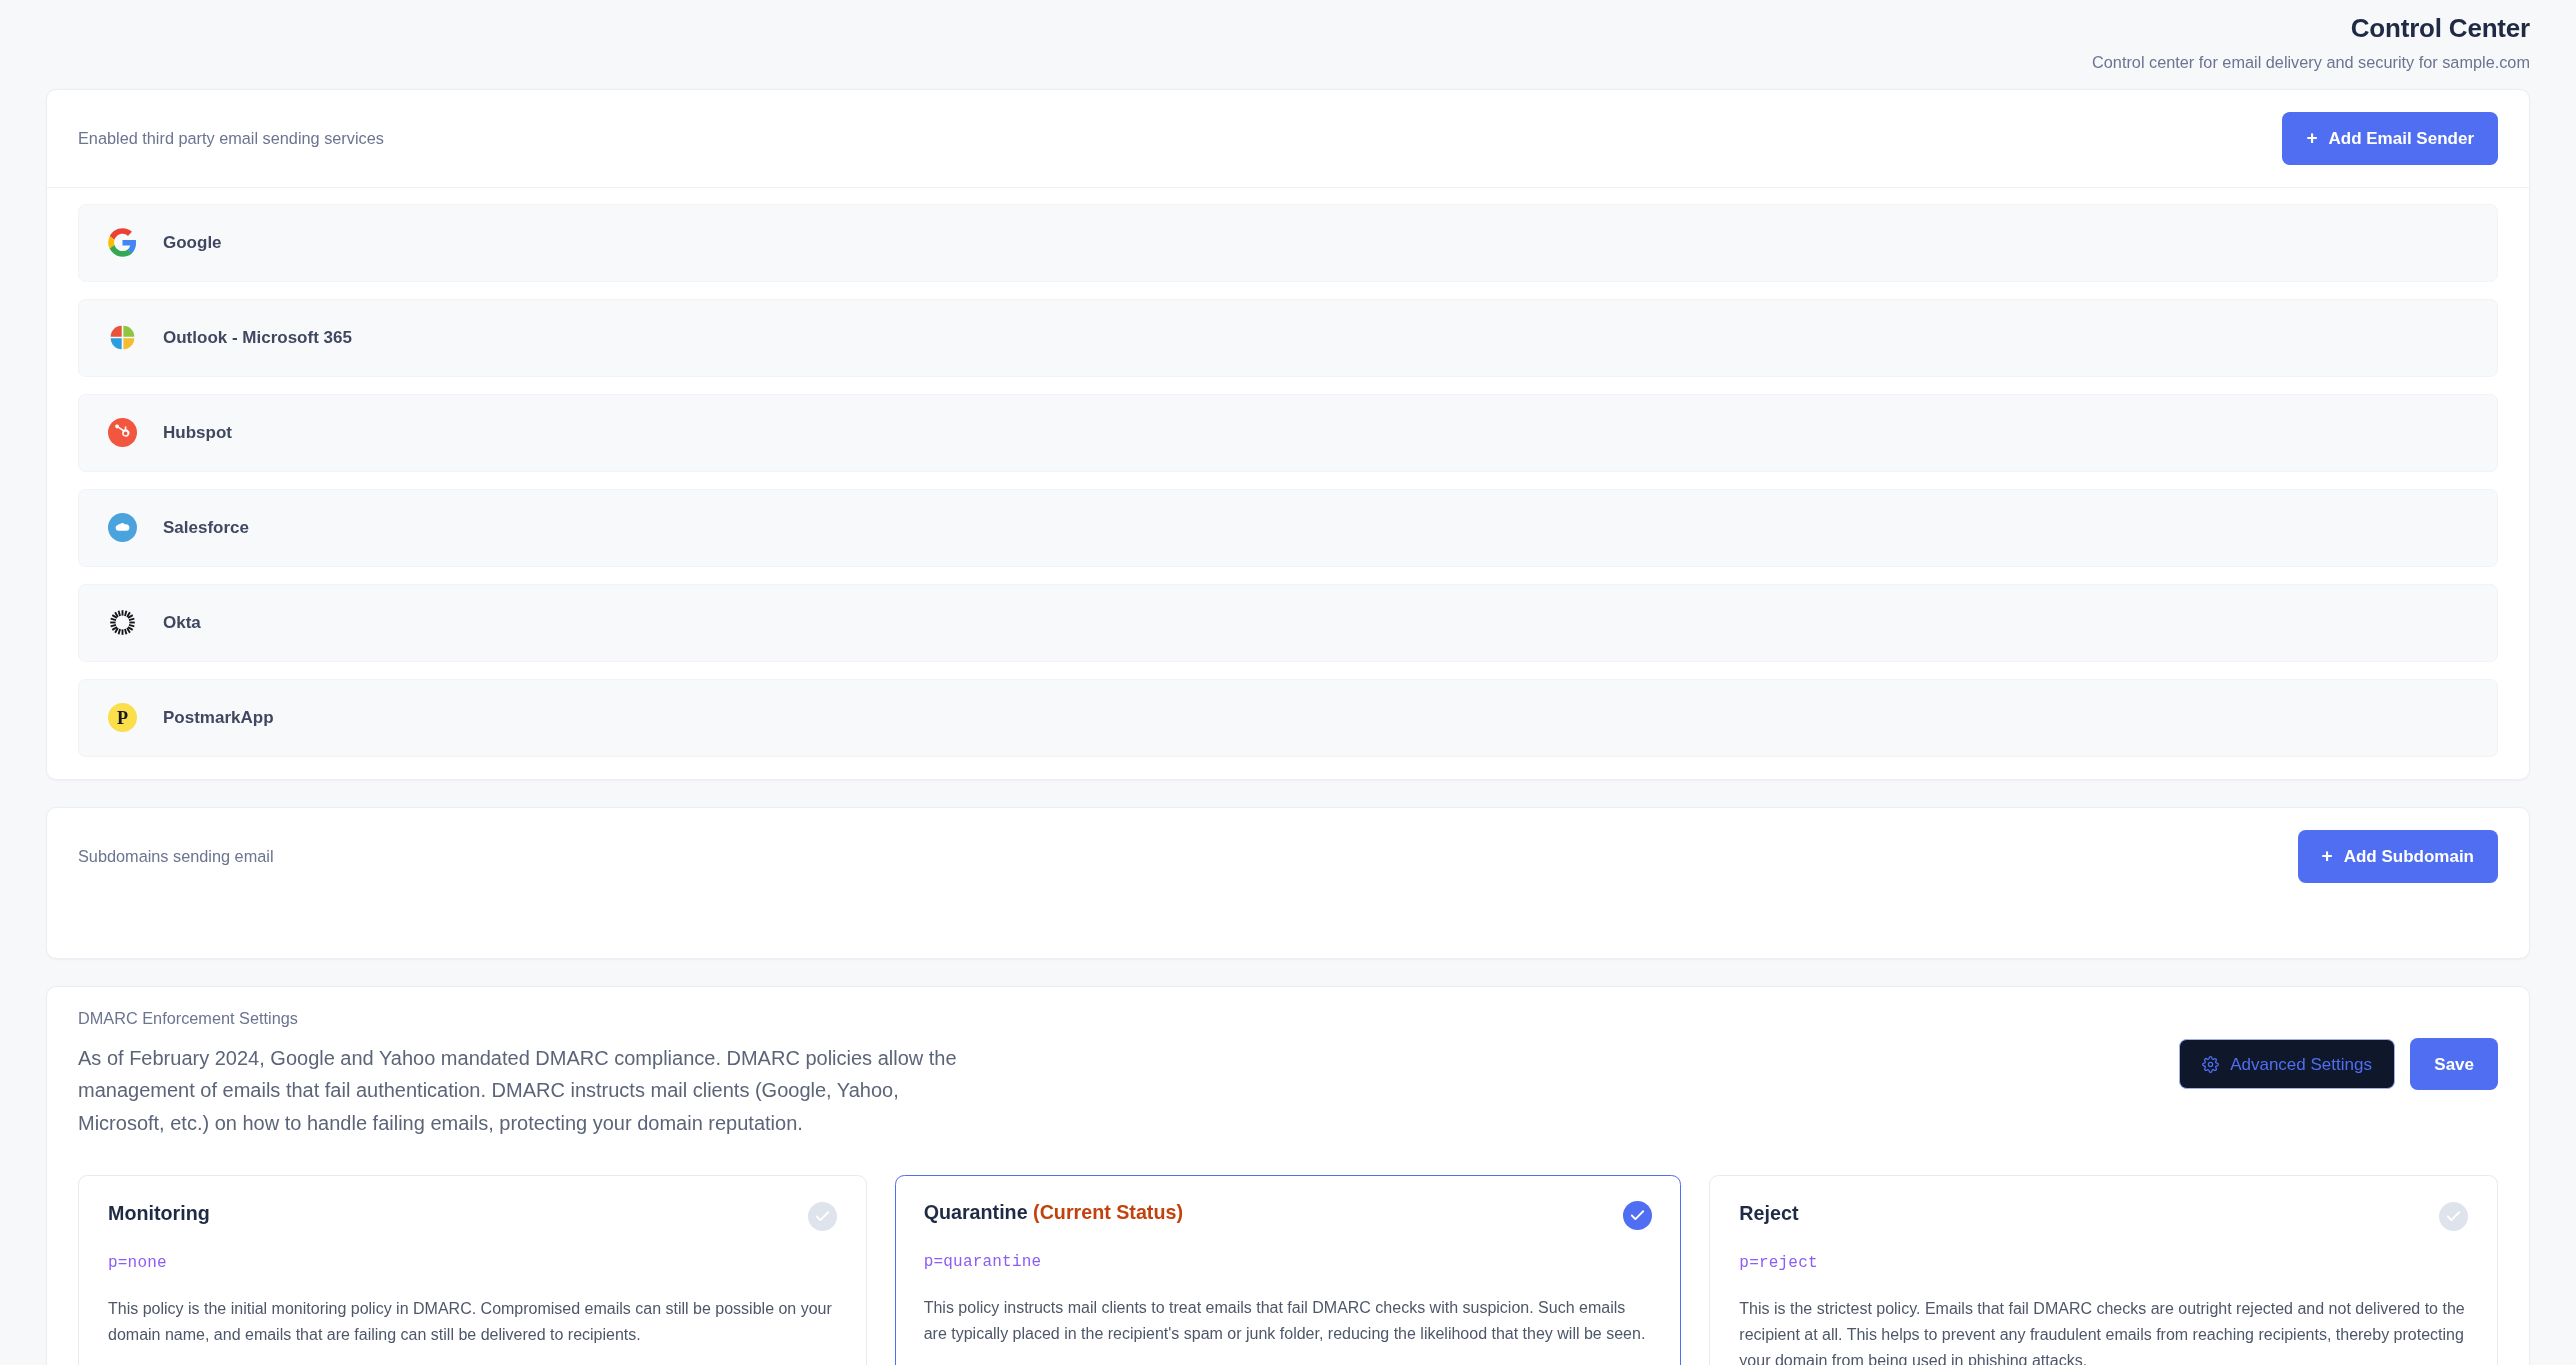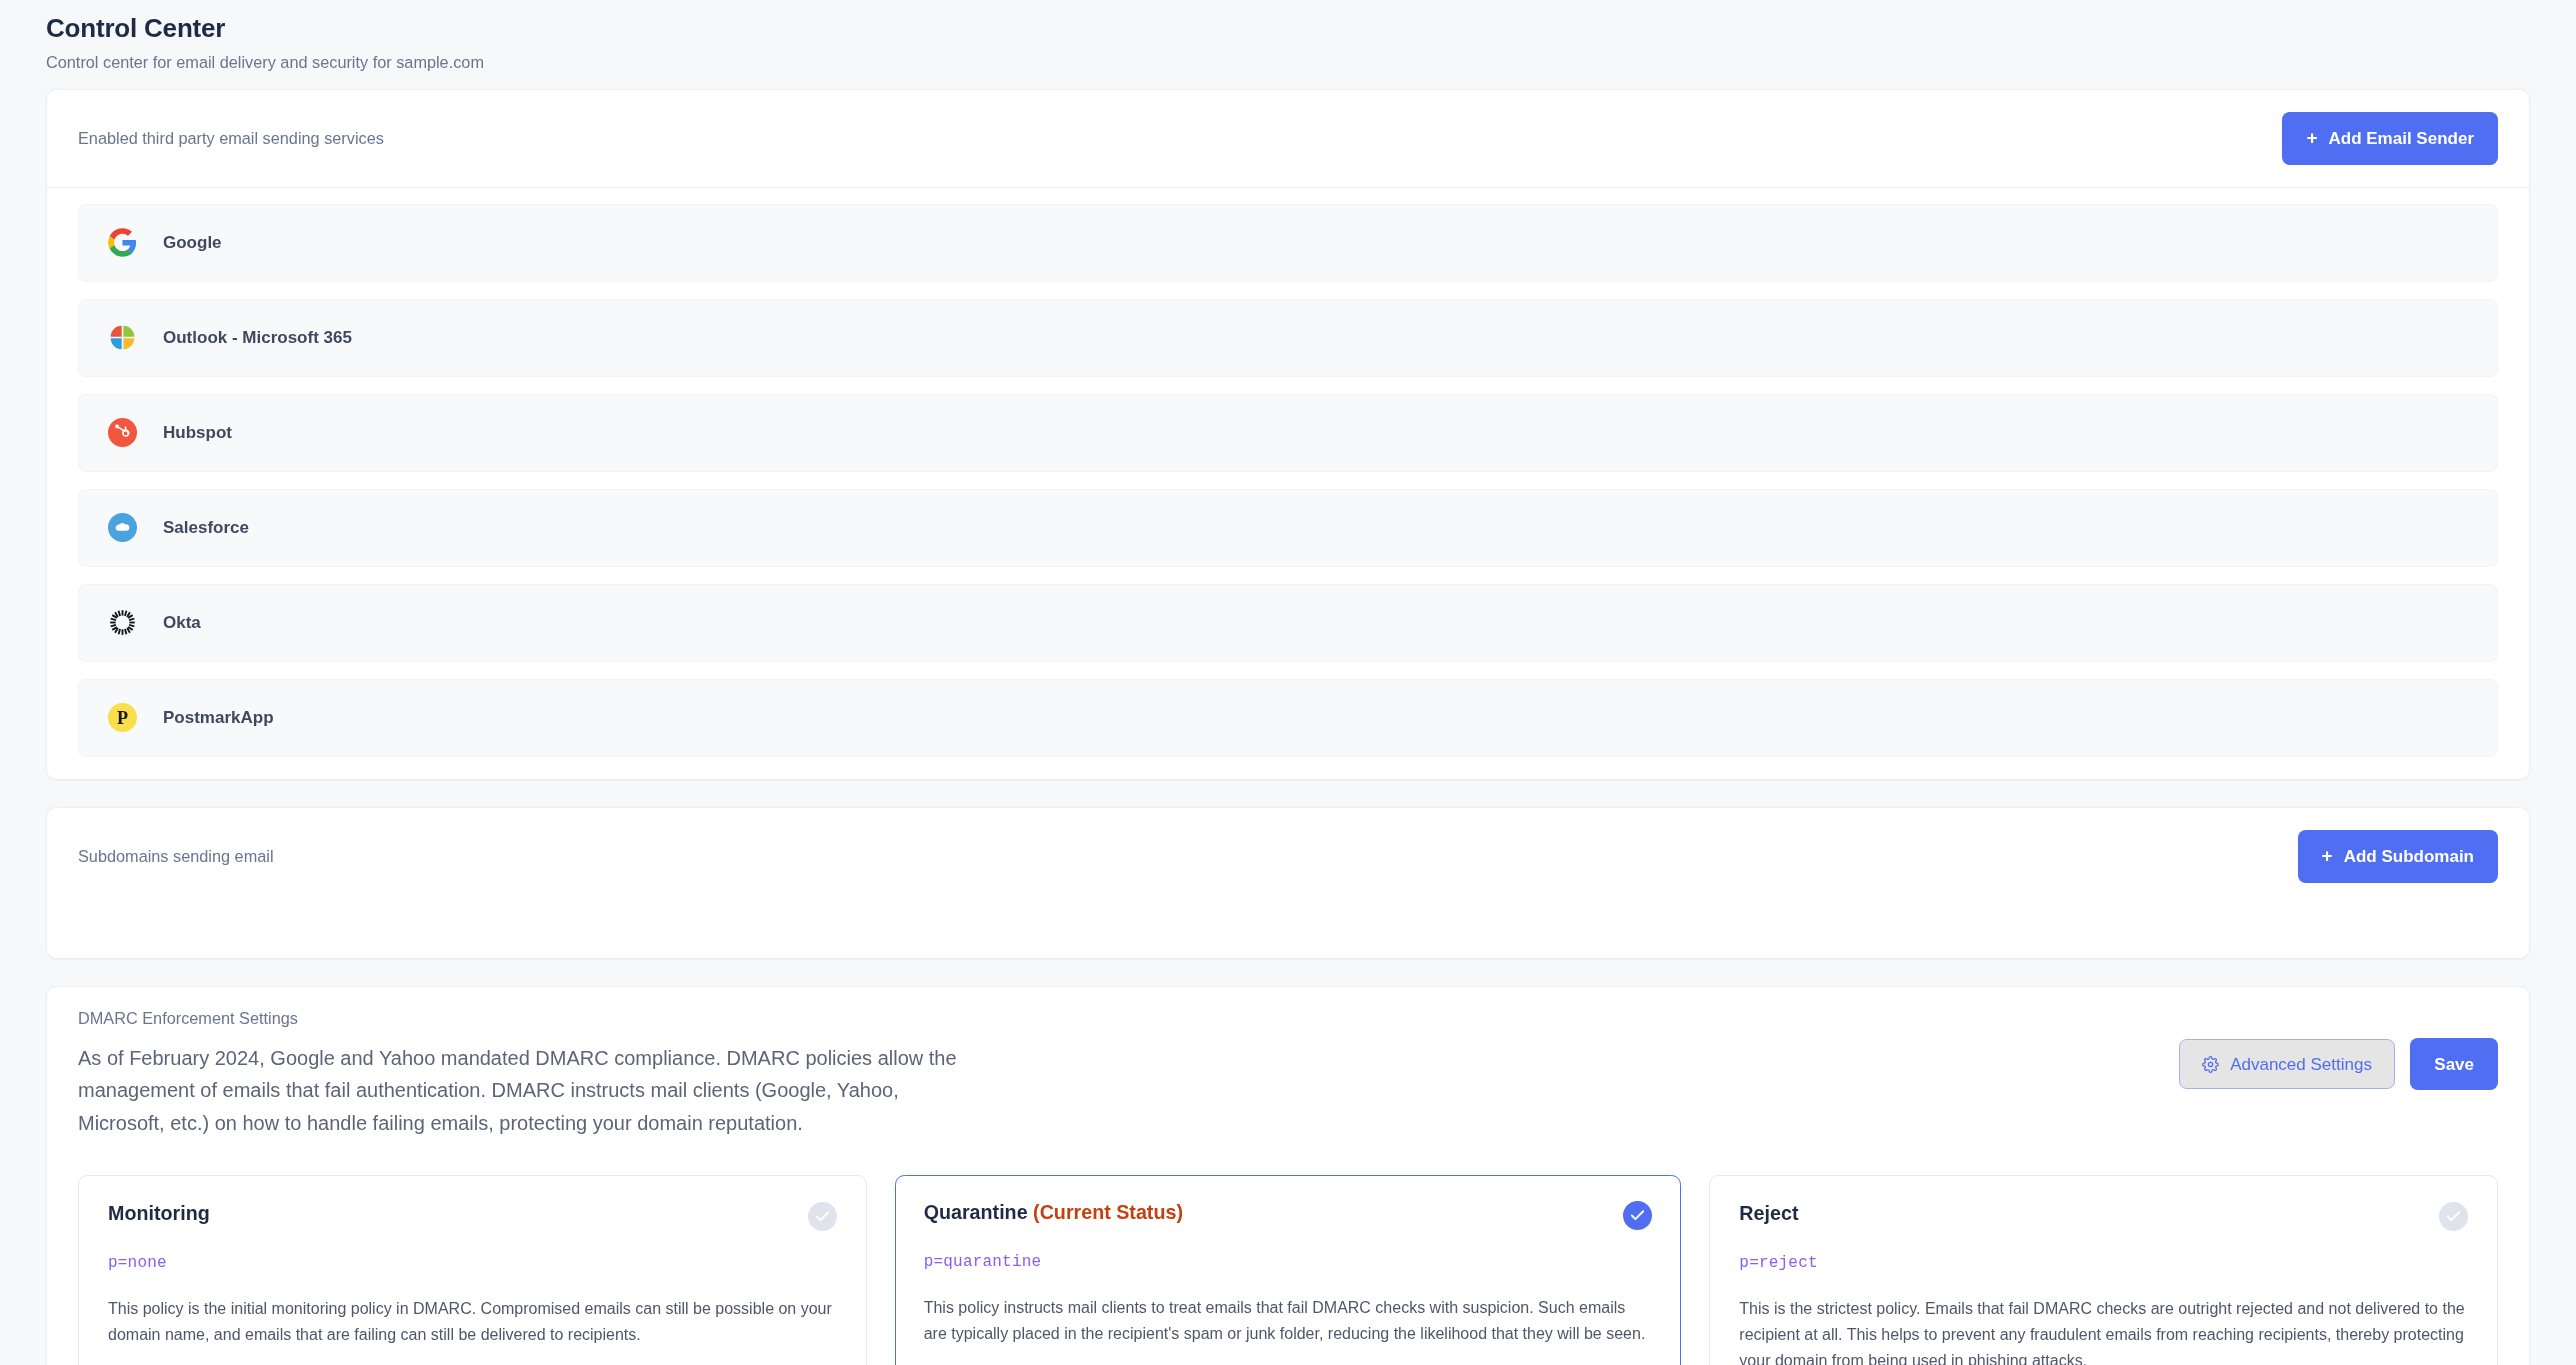--- a/index.html
+++ b/index.html
@@ -19,20 +19,21 @@
   .page {
     width: 2576px;
     min-height: 1366px;
     padding: 0 46px 0 46px;
     background: #f7f8fa;
   }
 
   
   .page-header {
     padding: 12px 0 15.4px 0;
+    text-align: right;
   }
   .page-title {
     font-size: 26px;
     font-weight: bold;
     color: #1f2a44;
     letter-spacing: -0.2px;
     line-height: 1.25;
   }
   .page-subtitle {
     font-size: 16.3px;
@@ -80,21 +81,21 @@
     border: 0.9px solid transparent;
     white-space: nowrap;
     line-height: 1;
   }
   .btn-primary {
     background: #4f6ef2;
     color: #ffffff;
     padding: 16.3px 23px;
   }
   .btn-outline {
-    background: #e5e5e5;
+    background: #0f172a;
     color: #4f6ef2;
     border: 0.9px solid #9fb0f7;
     padding: 15.4px 22px;
     font-weight: normal;
   }
   .btn-plus {
     font-size: 19px;
     font-weight: bold;
     line-height: 1;
     display: inline-block;

